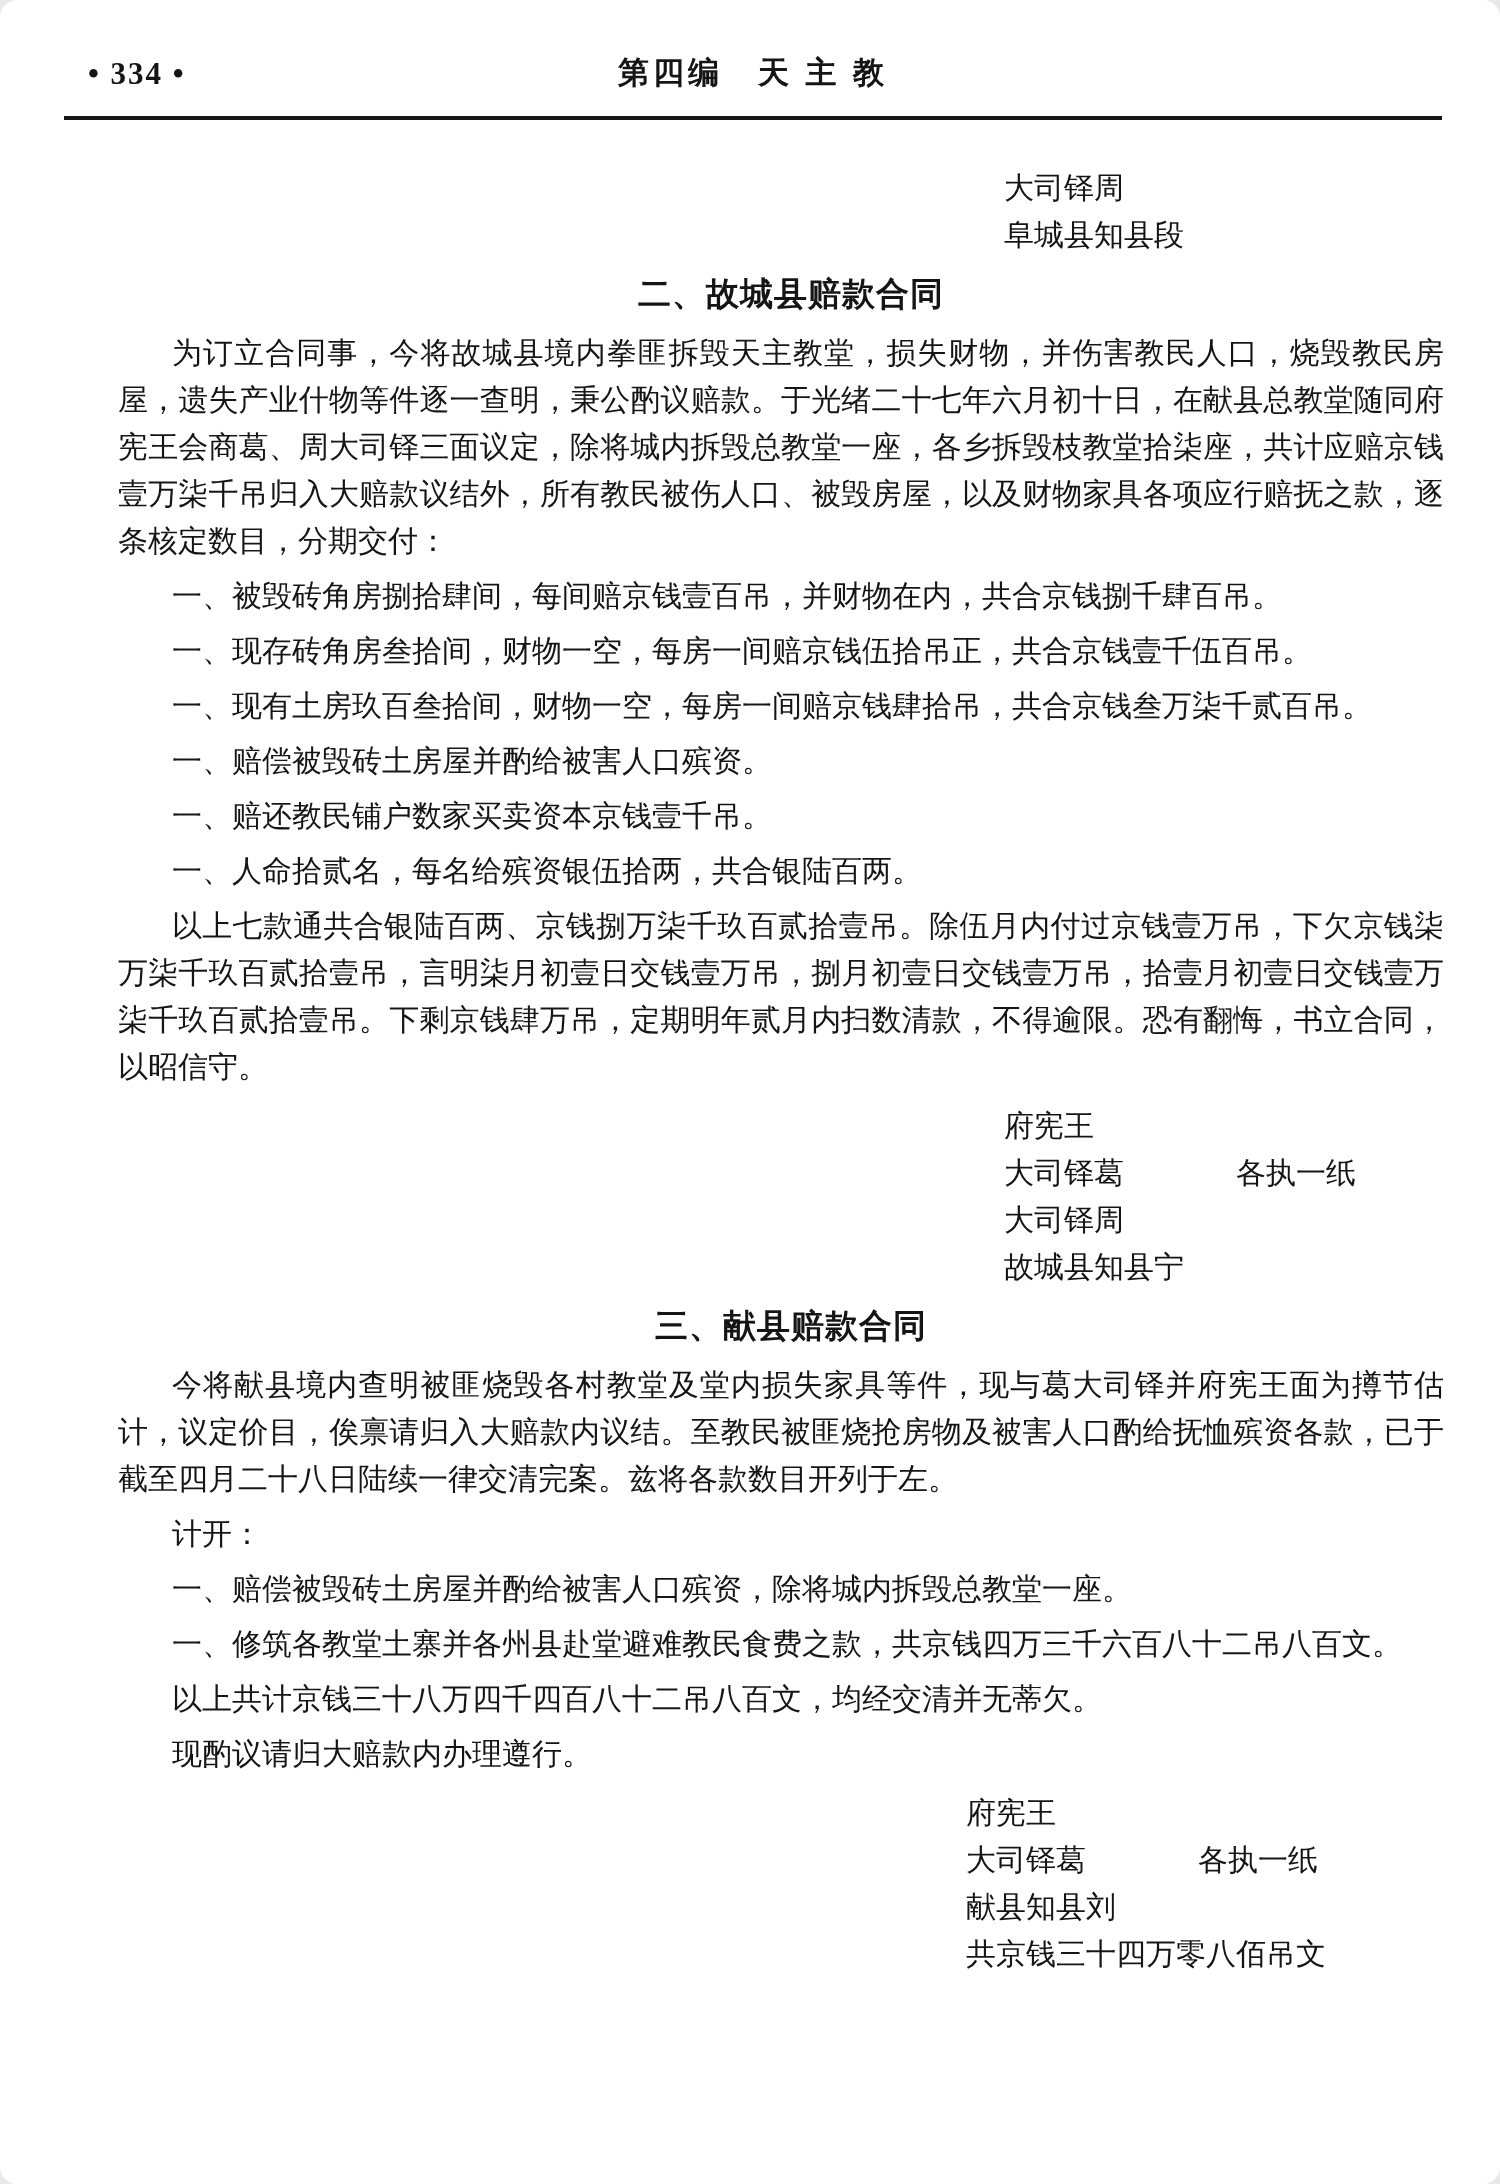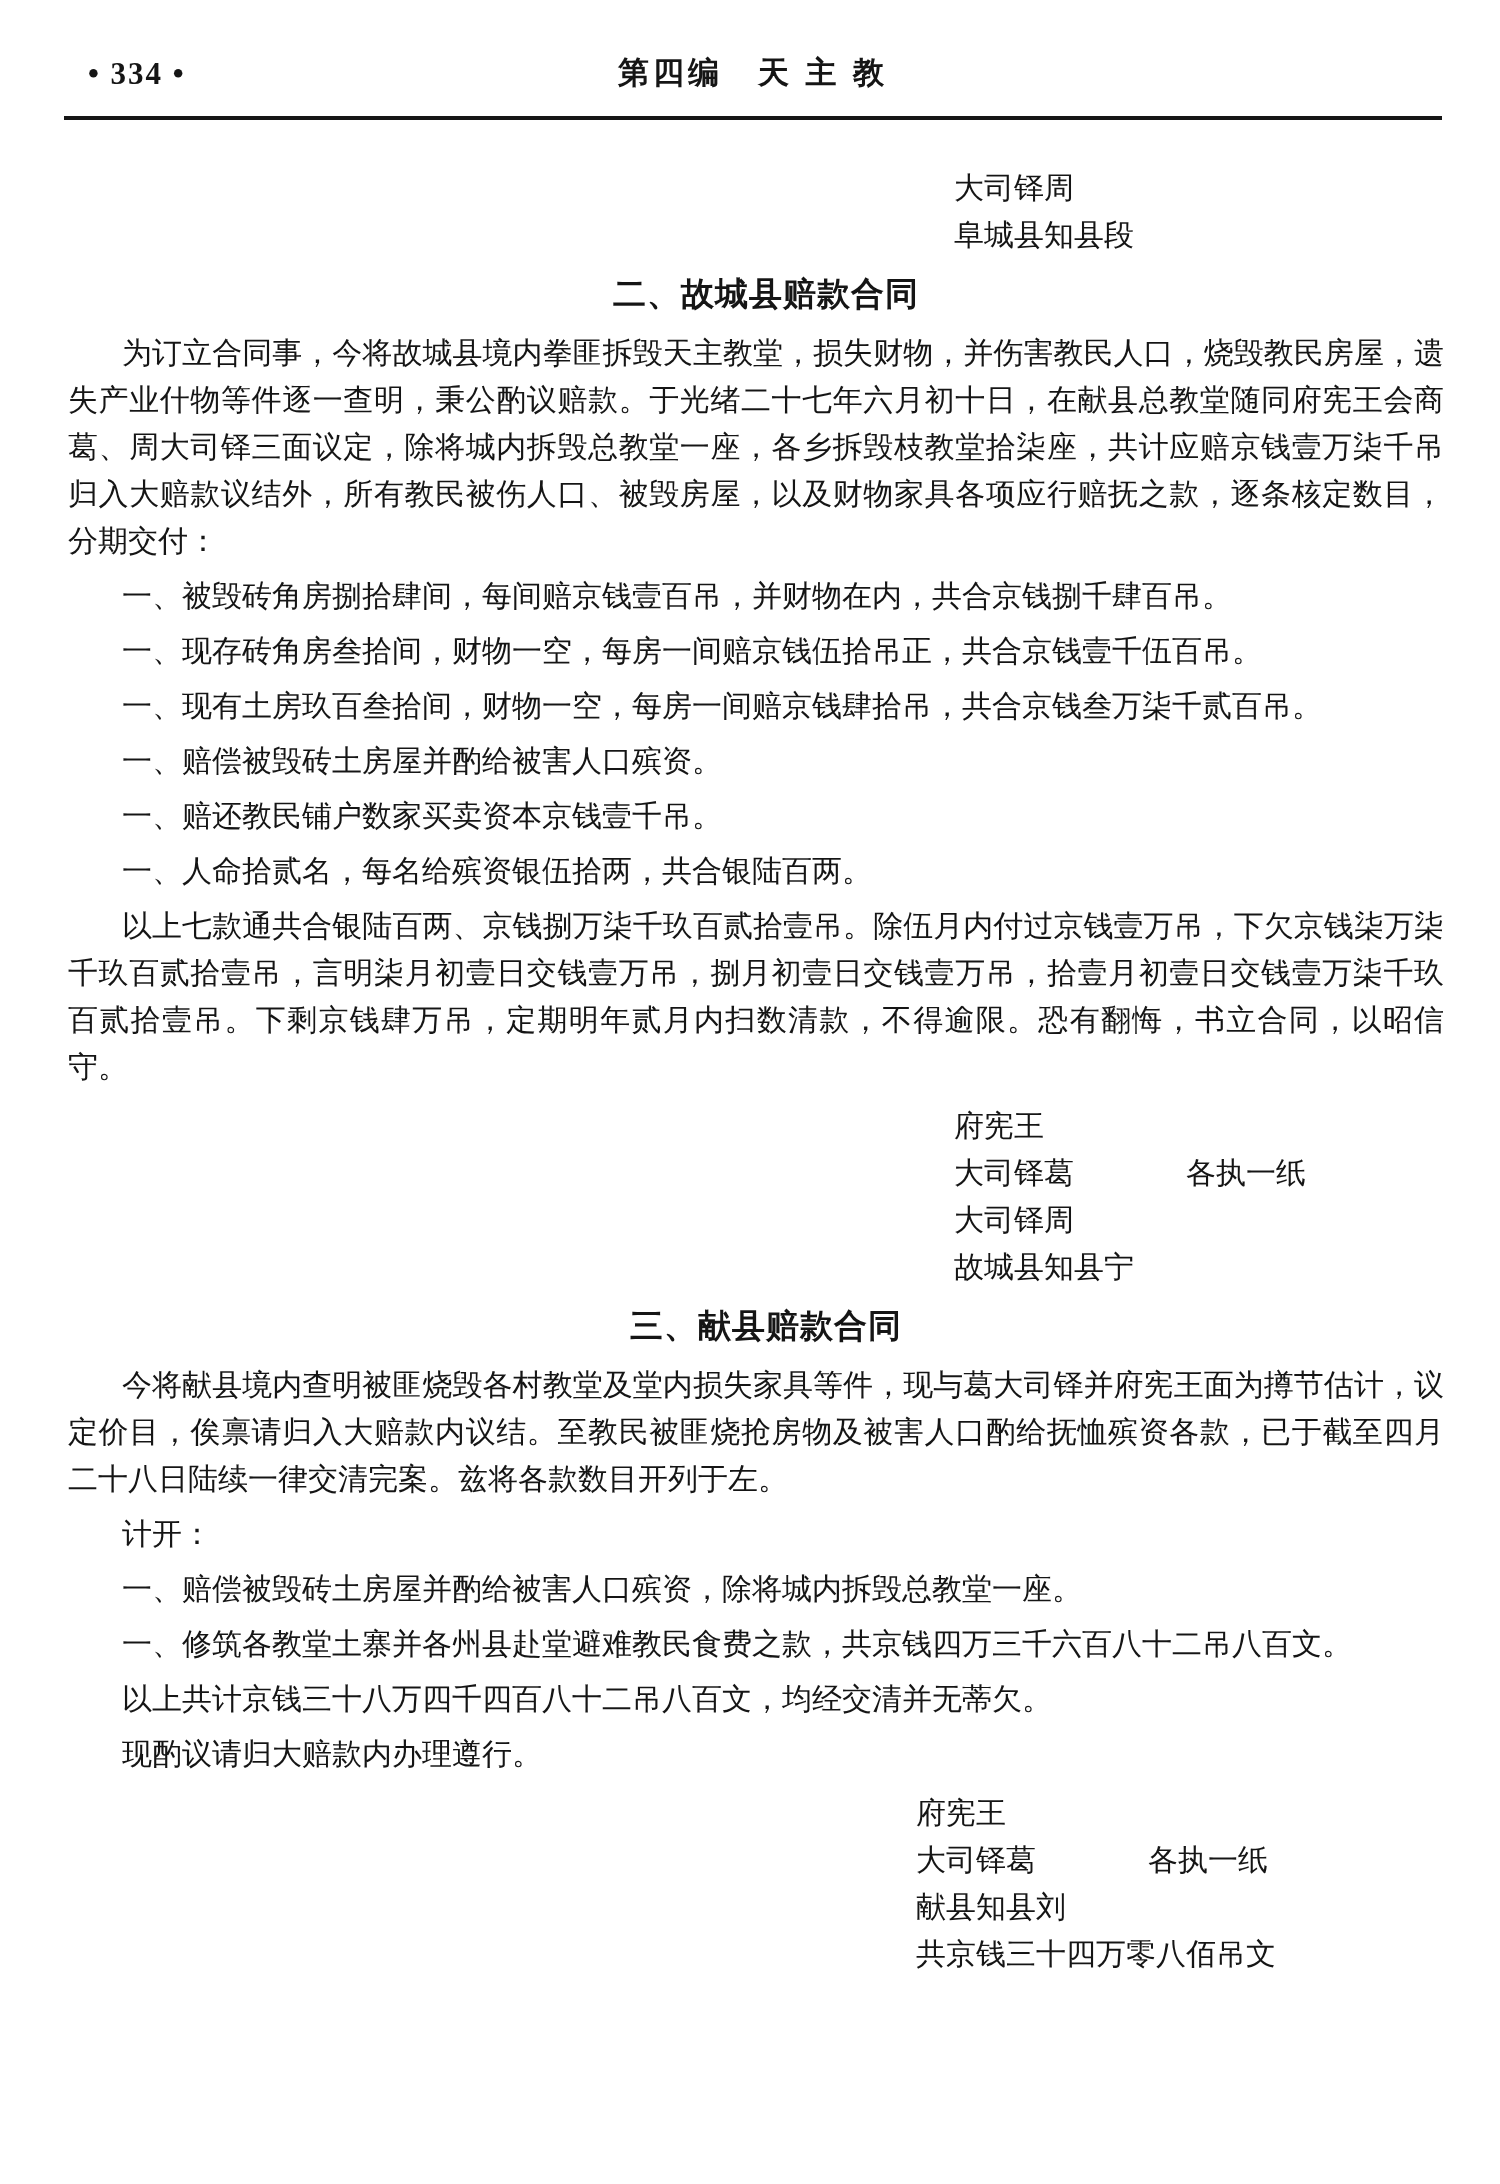--- a/index.html
+++ b/index.html
@@ -5,20 +5,21 @@
   html,body { margin:0; padding:0; background:#e8e8e8; }
   .page {
     position:relative;
     width:1500px; height:2184px;
     margin:0 auto;
     background:#ffffff;
     color:#151515;
     font-family:"Liberation Serif", serif;
     overflow:hidden;
     box-sizing:border-box;
+    border-radius:17px;
   }
   
   .header {
     position:relative;
     margin:0 58px 0 64px;
     padding:92px 0 24px 0;
     border-bottom:4px solid #161616;
   }
   .pagenum {
     position:absolute; left:24px; bottom:24px;
@@ -26,21 +27,21 @@
   }
   .header-title {
     position:absolute; left:50%; bottom:22px;
     transform:translateX(-50%);
     font-size:31px; font-weight:bold; letter-spacing:4px;
     white-space:nowrap;
     font-family:"Liberation Sans", sans-serif;
   }
   
   .content {
-    padding:0 56px 0 68px;
+    padding:0 56px 0 118px;
     font-size:30px;
     line-height:47px;
     text-align:justify;
     margin-top:44px;
   }
   p { margin:0; }
   .indent { text-indent:1.8em; }
   .carryover { margin-top:14px; margin-left:886px; }
   .carryover div { height:47px; white-space:nowrap; }
   .sec-heading {

